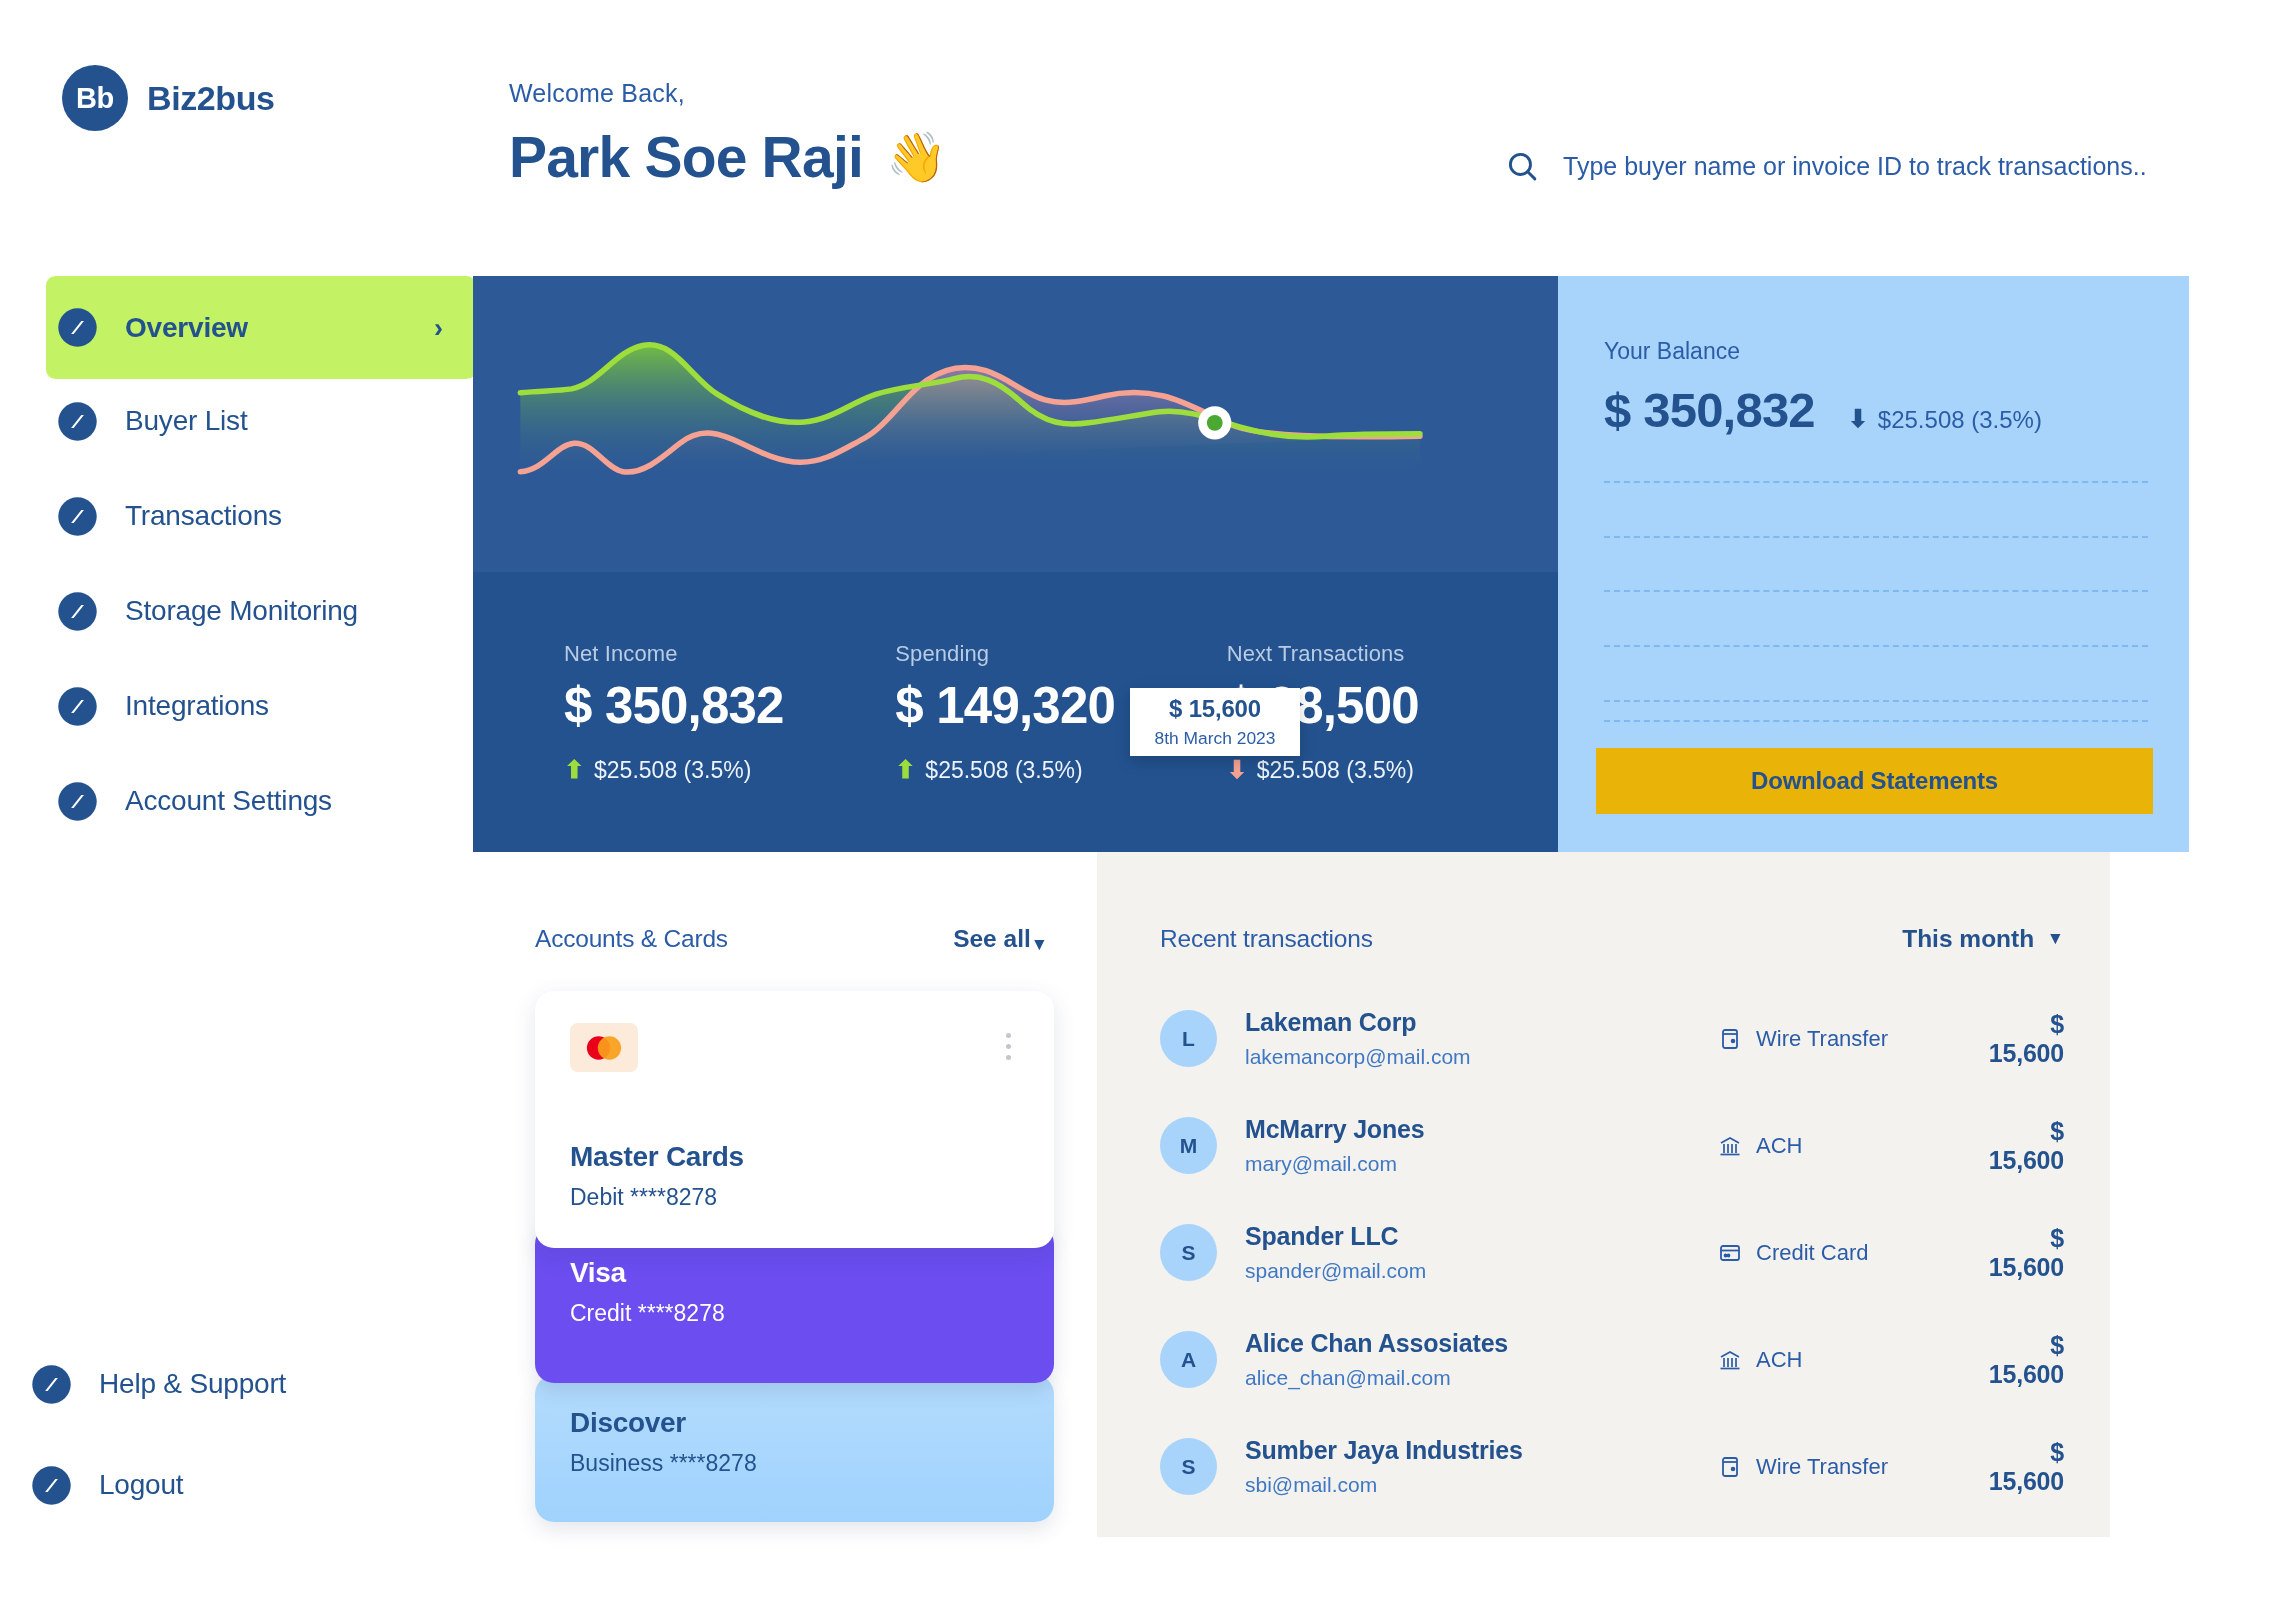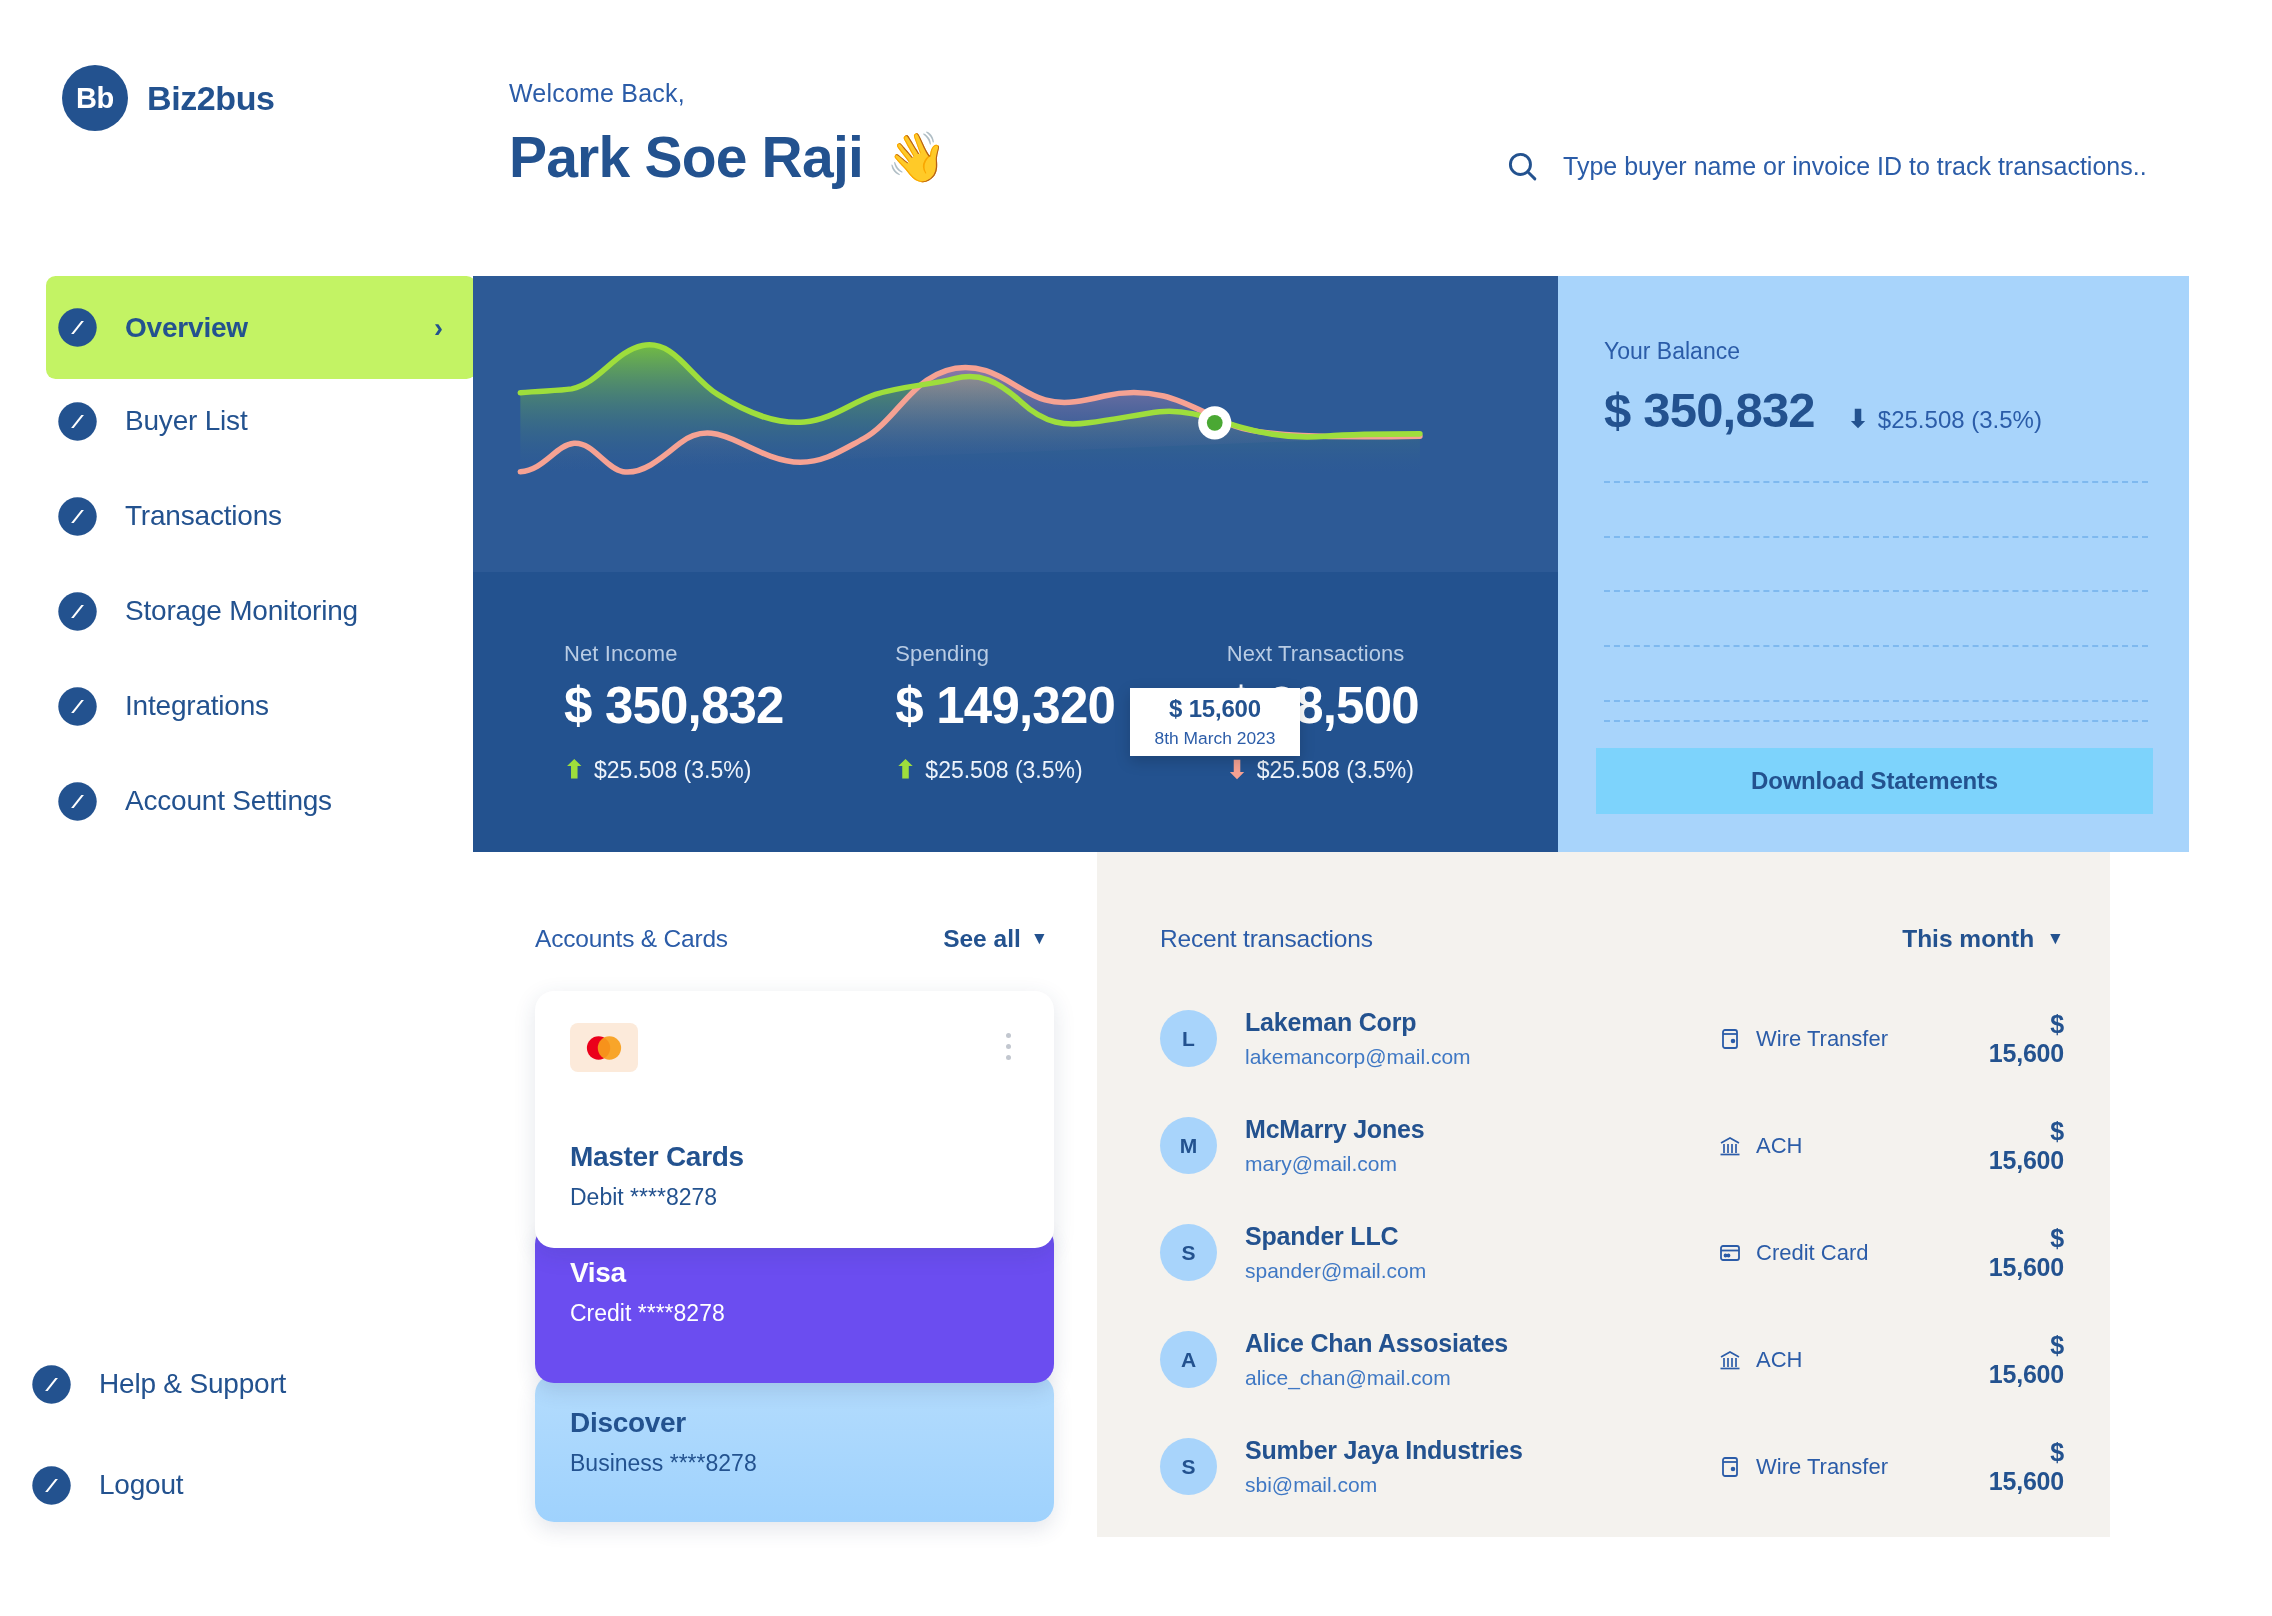--- a/index.html
+++ b/index.html
@@ -81,32 +81,32 @@
   .gridlines { position:absolute; inset:0; }
   .gridline { position:absolute; left:0; right:0; height:0; border-top:2.4px dashed #7fb9ef; }
   .bars { position:absolute; left:0; right:0; bottom:0; height:100%; display:flex; justify-content:space-between; align-items:flex-end; }
   .bar-group { display:flex; align-items:flex-end; gap:11px; }
   .bar { width:10.3px; border-radius:0.8px; }
   .bar.dark { background:#23528f; }
   .bar.light { background:#ffffff; }
 
   .dl-btn {
     position:absolute; left:1596px; top:748px; width:557px; height:66px;
-    background:#7dd3fc; border:none; border-radius:0;
+    background:#eab308; border:none; border-radius:0;
     font-family:"Liberation Sans", sans-serif;
     font-size:24px; font-weight:700; color:#23528f;
     display:flex; align-items:center; justify-content:center; cursor:pointer;
     letter-spacing:-0.2px;
   }
 
   
   .cards-panel { position:absolute; left:473px; top:852px; width:623px; height:685px; background:#fff; padding:73px 0 0 62px; }
   .panel-head { display:flex; align-items:center; justify-content:space-between; width:513px; margin-bottom:38px; }
   .panel-title { font-size:24.5px; color:#2b5ca8; letter-spacing:-0.2px; }
-  .see-all { font-size:24.5px; color:#23528f; font-weight:600; display:flex; align-items:center; gap:10px; cursor:pointer; }
+  .see-all { font-size:24.5px; color:#23528f; font-weight:600; display:flex; align-items:flex-end; gap:0; cursor:pointer; }
   .caret { font-size:17.4px; line-height:1; }
 
   .card-stack { position:relative; width:519px; height:530px; }
   .card {
     position:absolute; left:0; width:519px; border-radius:19px;
     padding:32px 35px;
   }
   .card.master { top:0; height:257px; background:#fff; box-shadow:0 6.3px 22px rgba(40,60,100,.13); z-index:3; }
   .card.visa { top:234px; height:158px; background:#6b4df0; z-index:2; box-shadow:0 8px 20.5px rgba(40,60,100,.14); }
   .card.discover { top:384px; height:147px; background:linear-gradient(180deg,#b4dcfd 0%,#9fd2fd 100%); z-index:1; box-shadow:0 8px 20.5px rgba(40,60,100,.12); }

